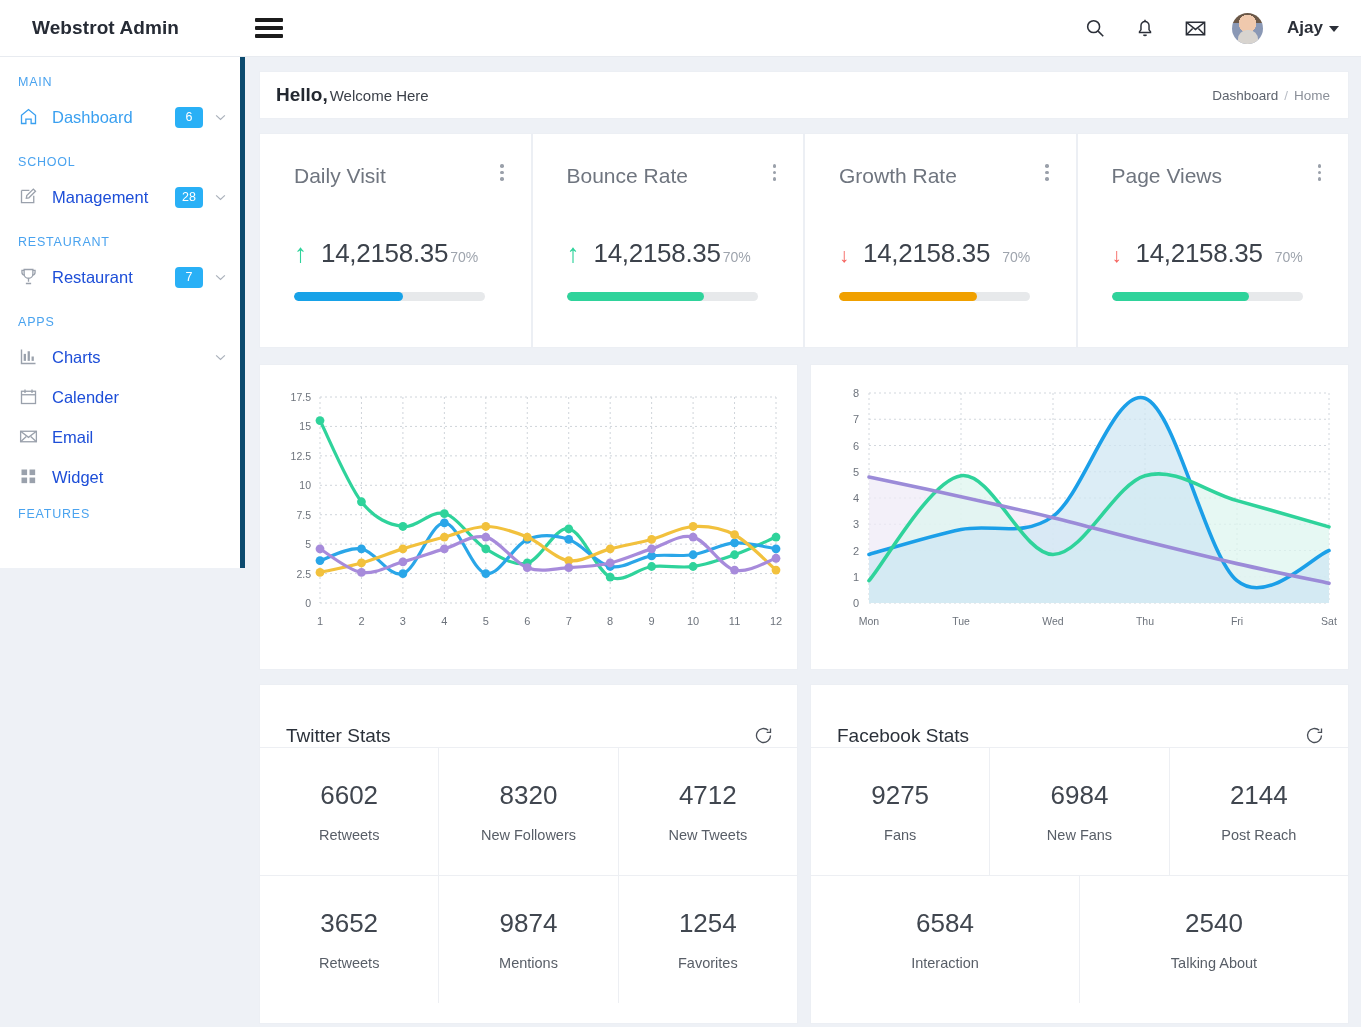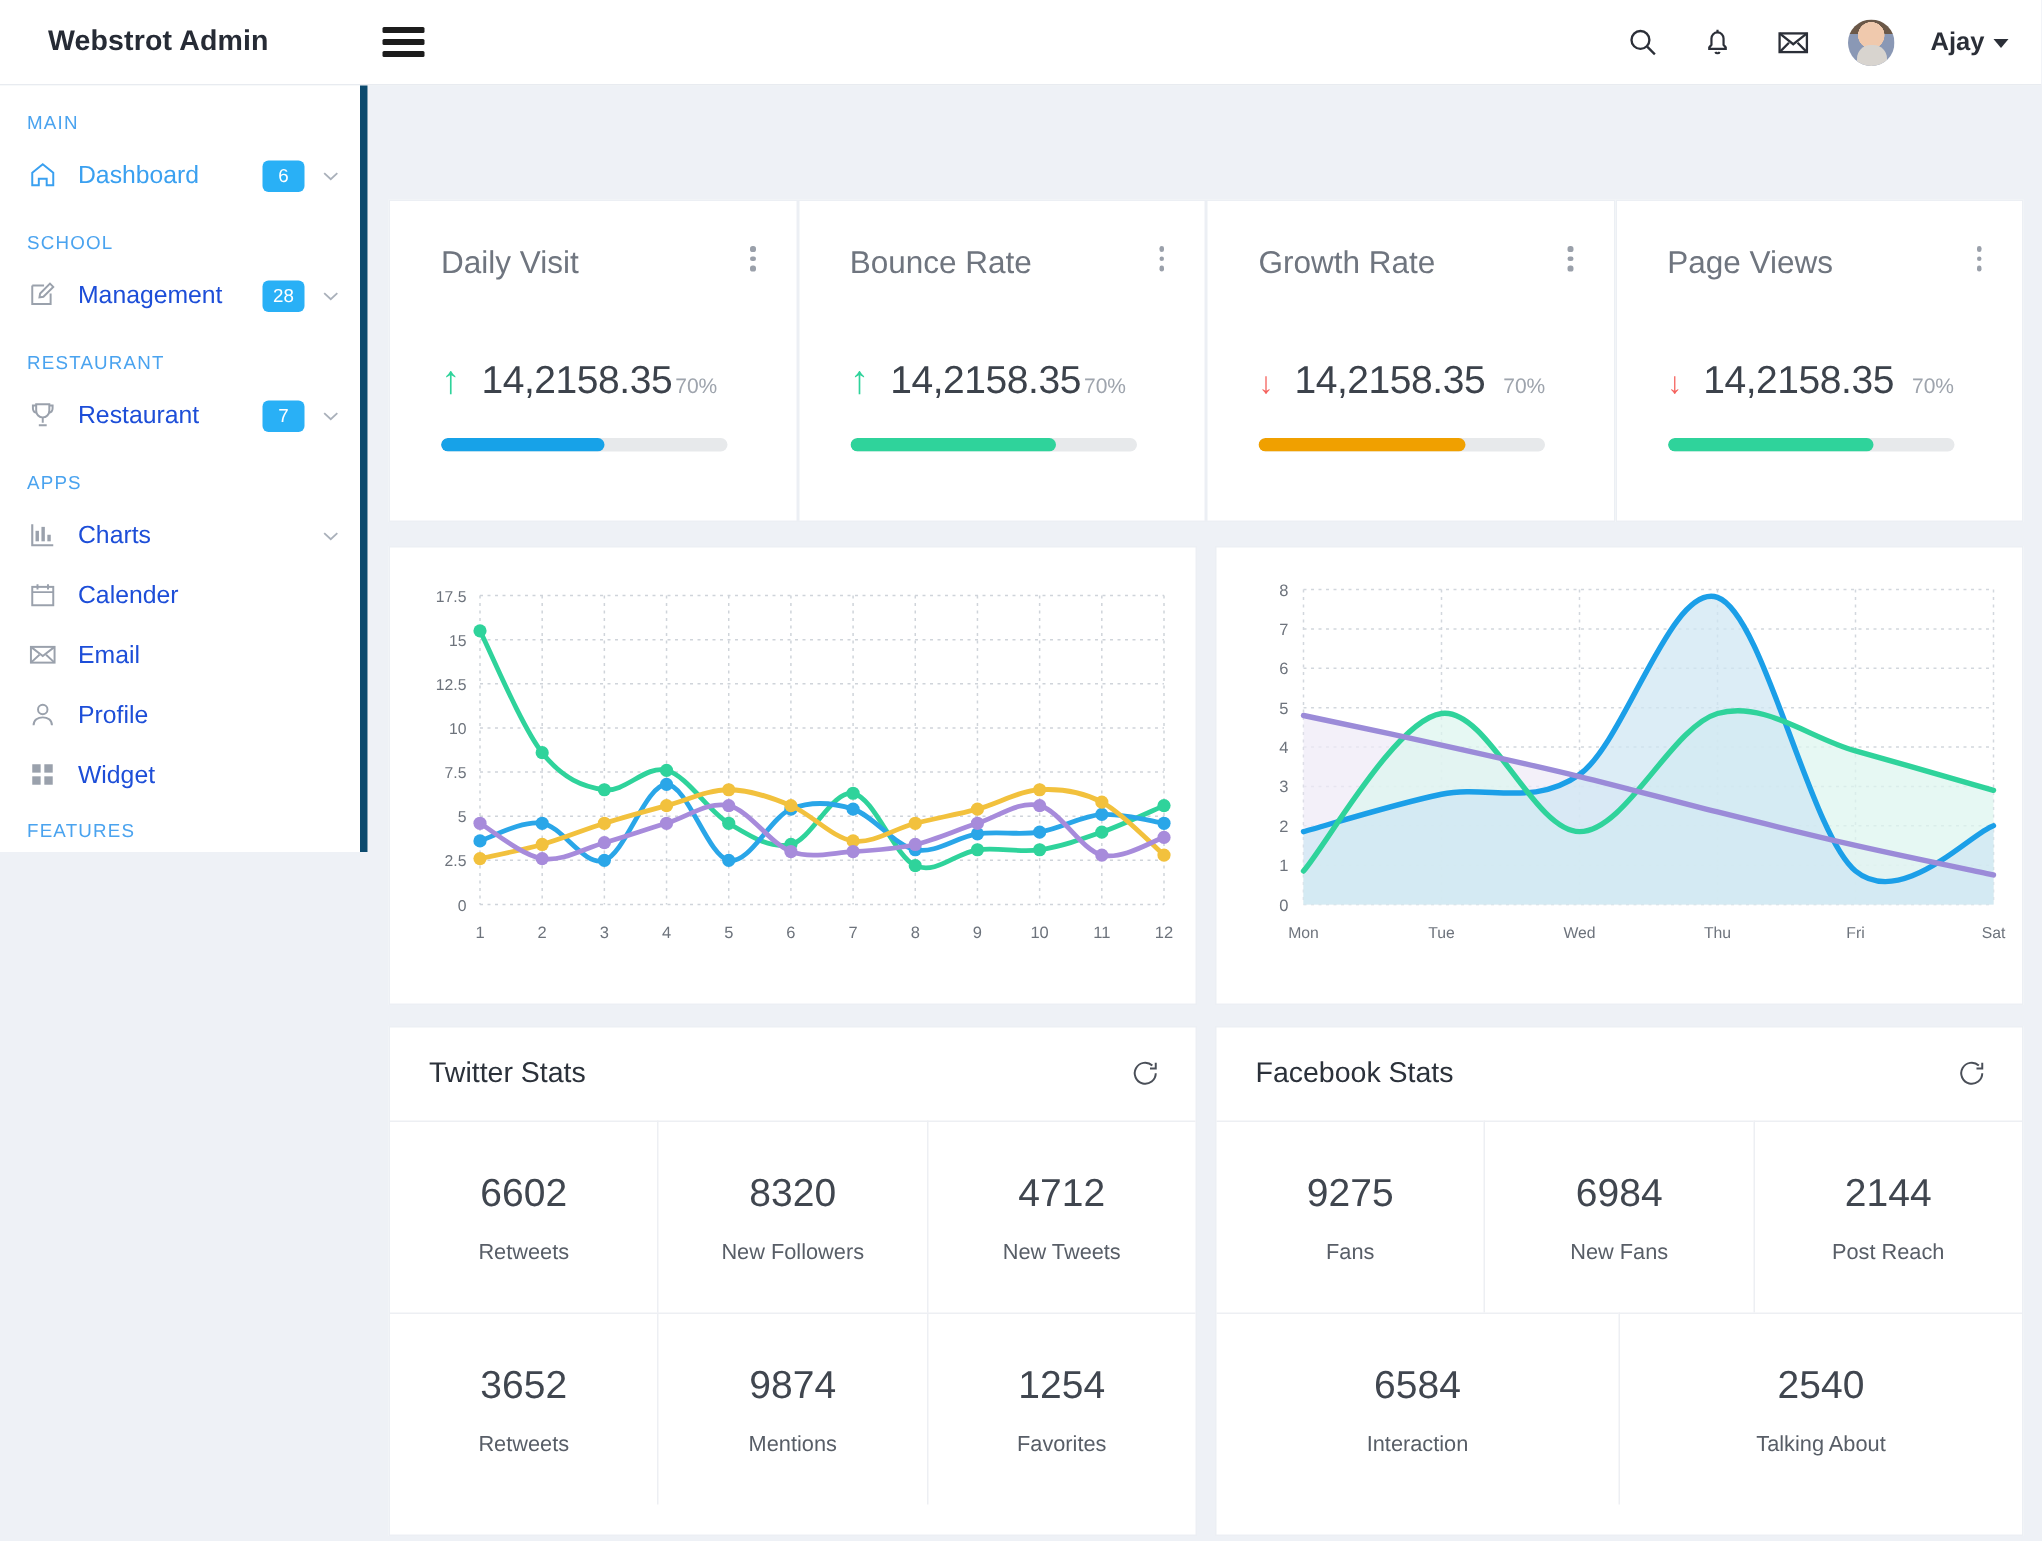--- a/index.html
+++ b/index.html
@@ -118,21 +118,21 @@
                 display: flex; gap: 12px; }
   .chart-card { background: #fff; border: 1px solid #eceff4; position: relative; }
   .chart-card.left { width: 539px; }
   .chart-card.right { width: 539px; }
   .chart-card svg { display: block; }
 
   
   .social-row { position: absolute; left: 14px; top: 627px; width: 1090px; height: 340px;
                 display: flex; gap: 12px; }
   .social { flex: 1; background: #fff; border: 1px solid #eceff4; position: relative; }
-  .social-head { display: flex; align-items: center; height: 62px; padding: 0 22px 0 26px; }
+  .social-head { display: flex; align-items: flex-end; height: 62px; padding: 0 22px 0 26px; }
   .social-title { font-size: 19px; color: #2b313a; }
   .refresh { margin-left: auto; width: 22px; height: 22px; color: #4a4f58; cursor: pointer; }
   .refresh svg { display: block; }
   .grid3 { display: flex; }
   .cell {
     flex: 1; height: 128px; display: flex; flex-direction: column;
     align-items: center; justify-content: center;
     border-left: 1px solid #edeff3; border-top: 1px solid #edeff3;
   }
   .cell:first-child { border-left: none; }
@@ -260,43 +260,42 @@
           <svg width="21" height="21" viewBox="0 0 24 24" fill="none" stroke="currentColor" stroke-width="1.5">
             <rect x="3" y="6" width="18" height="12"></rect>
             <path d="M3 6l9 7 9-7"></path>
             <path d="M3 18l6.5-6M21 18l-6.5-6"></path>
           </svg>
         </span>
         <span class="nav-label">Email</span>
       </div>
       <div class="nav-item">
         <span class="nav-ico">
-          <svg width="21" height="21" viewBox="0 0 24 24" fill="none" stroke="currentColor" stroke-width="1.5">
-            <circle cx="12" cy="8" r="3.6"></circle>
-            <path d="M5 20c0-4 3.3-6 7-6s7 2 7 6"></path>
-          </svg>
-        </span>
-        <span class="nav-label">Profile</span>
-      </div>
-      <div class="nav-item">
-        <span class="nav-ico">
           <svg width="21" height="21" viewBox="0 0 24 24" fill="currentColor">
             <rect x="4" y="4" width="6.4" height="6.4"></rect>
             <rect x="13.2" y="4" width="6.4" height="6.4"></rect>
             <rect x="4" y="13.2" width="6.4" height="6.4"></rect>
             <rect x="13.2" y="13.2" width="6.4" height="6.4"></rect>
           </svg>
         </span>
         <span class="nav-label">Widget</span>
       </div>
       <div class="nav-section cut-section">FEATURES</div>
     </div>
 
   <div class="main">
 
+    <div class="breadcrumb-bar">
+      <div class="hello">
+        <b>Hello,</b><span class="welcome">Welcome Here</span>
+      </div>
+      <div class="crumbs">
+        <span>Dashboard</span><span class="sep">/</span><span class="cur">Home</span>
+      </div>
+    </div>
 
     <div class="kpi-row" id="kpi-row">
         <div class="kpi">
           <div class="kpi-title">Daily Visit</div>
           <div class="dots">
             <i></i>
             <i></i>
             <i></i>
           </div>
           <div class="kpi-val-row">

